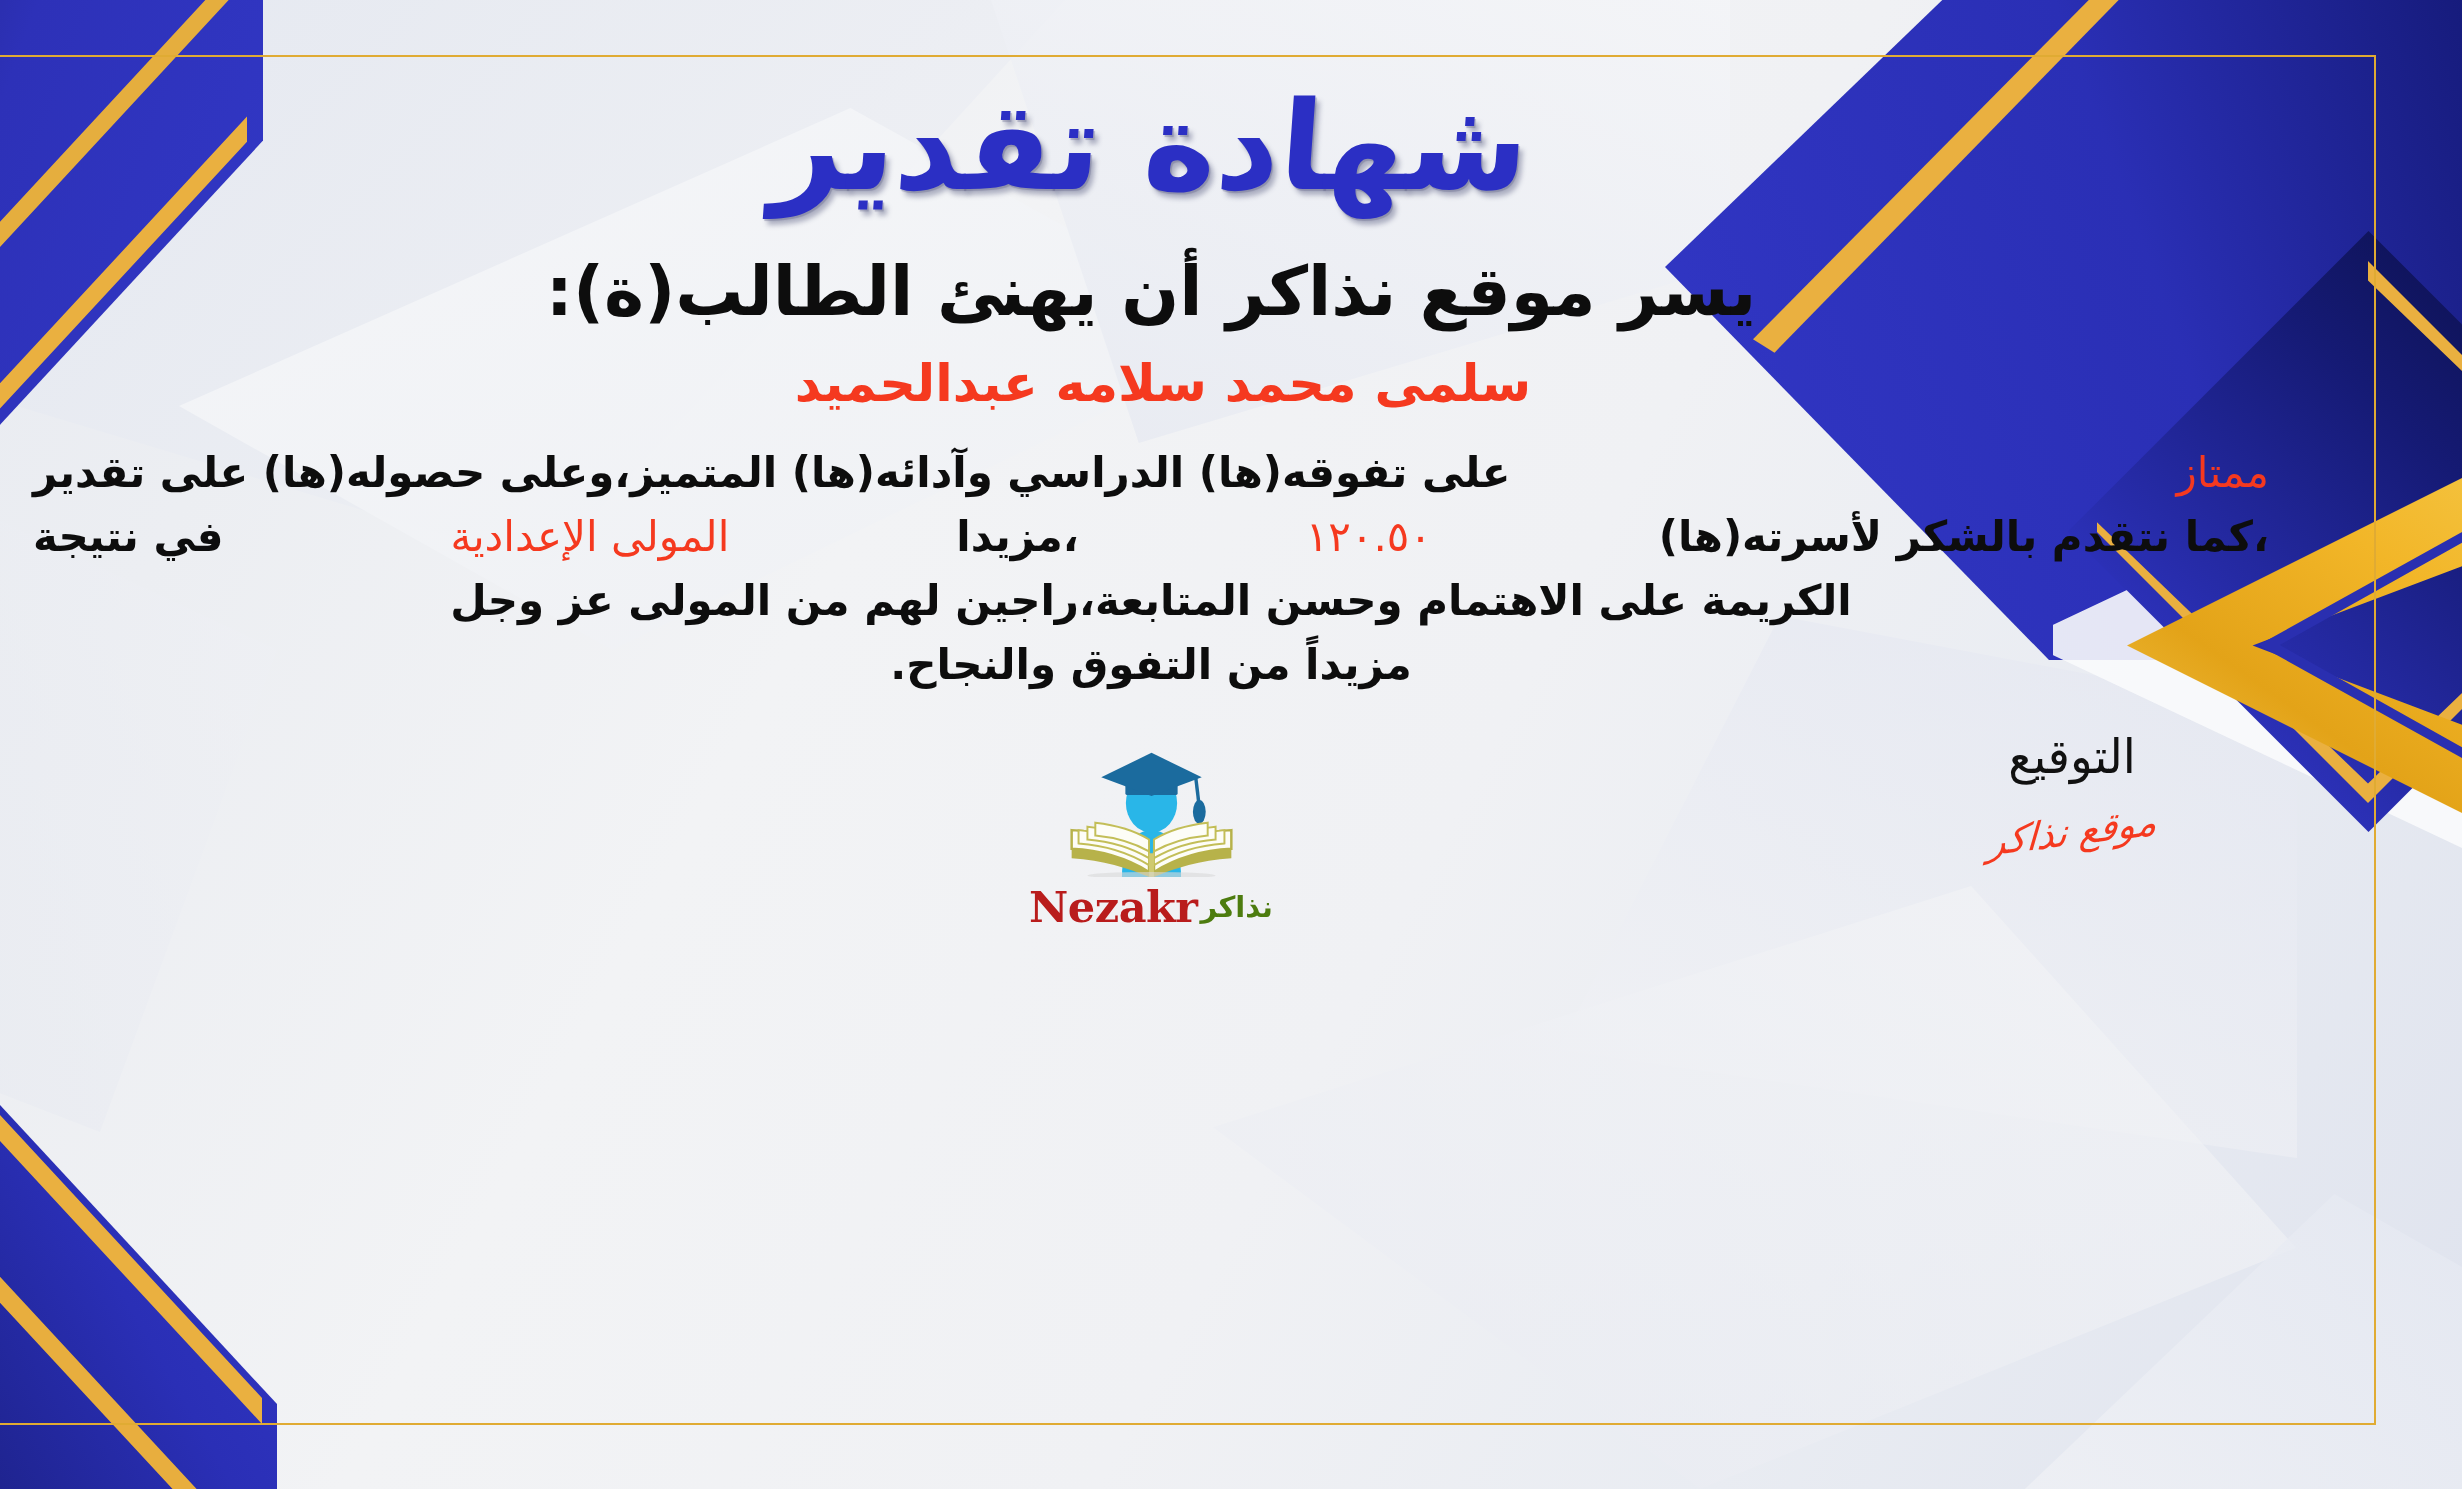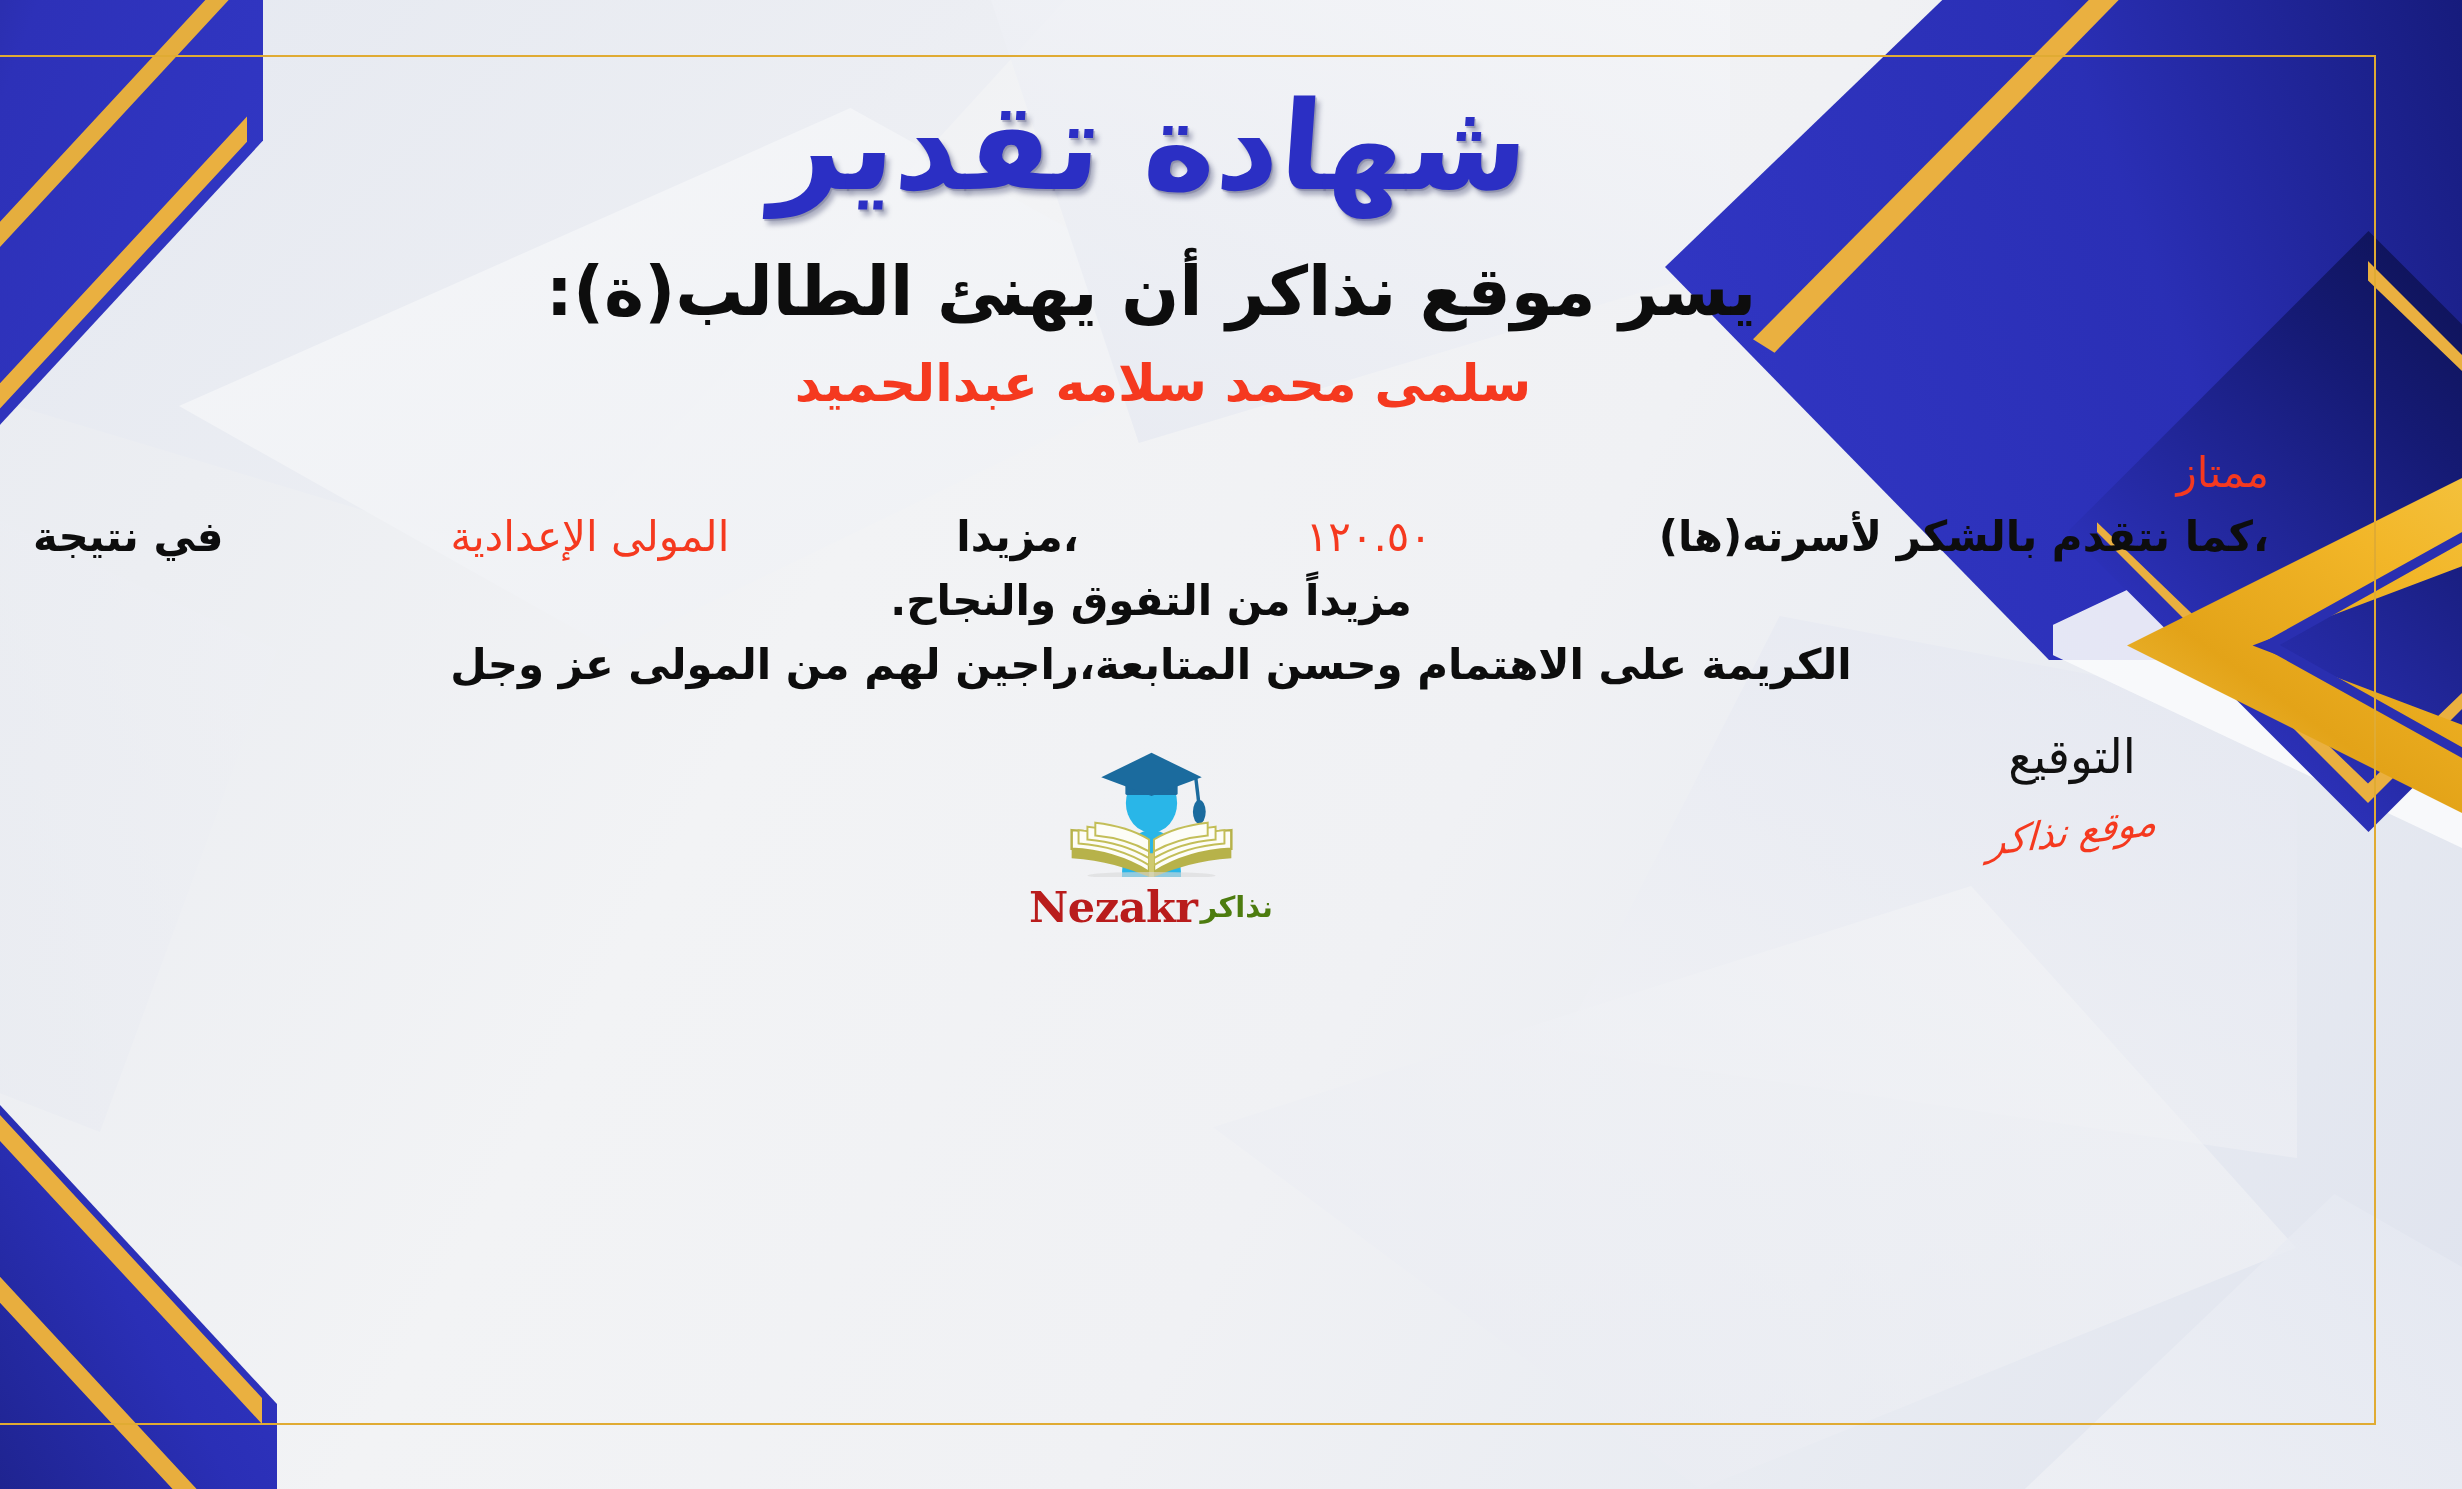--- a/index.html
+++ b/index.html
@@ -330,36 +330,37 @@
     <div class="cert-title">شهادة تقدير</div>
 
     <div class="greeting">يسر موقع نذاكر أن يهنئ الطالب(ة):</div>
 
     <div class="student-name">سلمى محمد سلامه عبدالحميد</div>
 
     <div class="body-block">
 
       <div class="body-line justified">
         <span class="hl">ممتاز</span>
+        <span>على تفوقه(ها) الدراسي وآدائه(ها) المتميز،وعلى حصوله(ها) على تقدير</span>
       </div>
 
       <div class="body-line justified">
         <span>،كما نتقدم بالشكر لأسرته(ها)</span>
         <span class="hl">١٢٠.٥٠</span>
         <span>،مزيدا</span>
         <span class="hl">المولى الإعدادية</span>
         <span>في نتيجة</span>
       </div>
 
       <div class="body-line">
+        <span>الكريمة على الاهتمام وحسن المتابعة،راجين لهم من المولى عز وجل</span>
+      </div>
+
+      <div class="body-line">
         <span>مزيداً من التفوق والنجاح.</span>
-      </div>
-
-      <div class="body-line">
-        <span>الكريمة على الاهتمام وحسن المتابعة،راجين لهم من المولى عز وجل</span>
       </div>
 
     </div>
 
     <div class="bottom-row">
 
       <div class="spacer-col"></div>
 
       <div class="logo-col">
         <svg class="logo-mark" viewBox="0 0 420 300">

